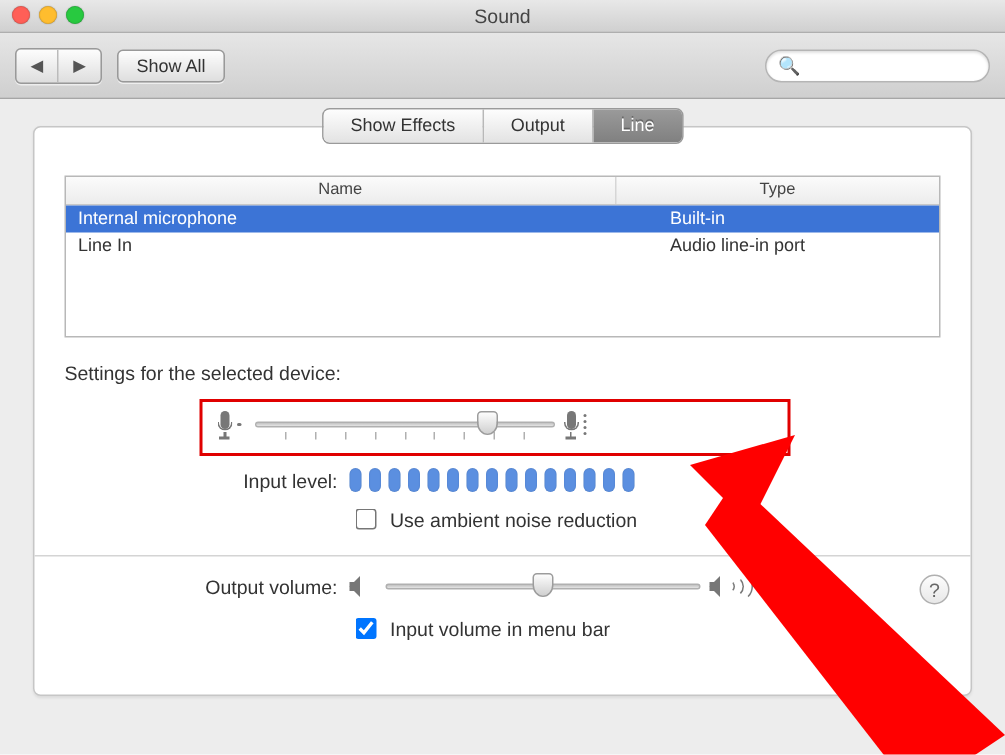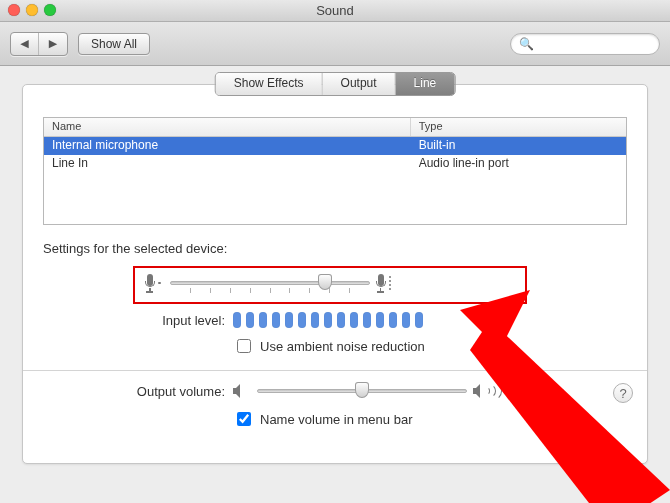--- a/index.html
+++ b/index.html
@@ -103,24 +103,24 @@
     text-shadow: 0 -1px 0 rgba(0,0,0,.3);
   }
   .section-head { font-weight: bold; font-size: 13px; margin: 6px 0 6px 0; }
   .table {
     border: 1px solid #b8b8b8;
     background: #fff;
     height: 108px;
     margin-bottom: 14px;
   }
   .thead { display: flex; background: linear-gradient(#fbfbfb,#ececec); border-bottom: 1px solid #c8c8c8; height: 19px; font-size: 11px; }
-  .th { padding: 2px 8px; color: #444; border-right: 1px solid #d6d6d6; }
+  .th { padding: 2px 8px; color: #444; border-right: 1px solid #d6d6d6; text-align: center; }
   .th1 { flex: 0 0 63%; }
   .th2 { flex: 1; border-right: none; }
-  .trow { display: flex; height: 18px; font-size: 12px; }
+  .trow { display: flex; height: 18px; font-size: 12px; gap: 28px; }
   .td { padding: 1px 8px; }
   .trow .td1 { flex: 0 0 63%; }
   .trow .td2 { flex: 1; }
   .trow.sel { background: #3c74d6; color: #fff; }
   .subhead { font-size: 13px; margin: 16px 0 10px 0; }
   .row { display: flex; align-items: center; margin: 8px 0; }
   .rlabel { width: 190px; text-align: right; padding-right: 8px; font-size: 13px; color: #333; }
   .highlight-box {
     border: 2px solid #e00000;
     padding: 6px 10px 10px 10px;
@@ -311,21 +311,21 @@
       <label class="chk" style="margin-left:10px">
         <input type="checkbox" style="">
         <span>Mute</span>
       </label>
     </div>
 
     <div class="row">
       <div class="rlabel"></div>
       <label class="chk">
         <input type="checkbox" checked="" style="">
-        <span>Name volume in menu bar</span>
+        <span>Input volume in menu bar</span>
       </label>
     </div>
 
   </div>
 </div>
 
 <svg class="big-arrow" style="left:420px; top:280px;" width="250" height="250" viewBox="0 0 250 250">
   <polygon points="40,30 110,10 80,70" fill="#ff0000"></polygon>
   <polygon points="70,40 250,210 190,250 50,70" fill="#ff0000"></polygon>
 </svg>

